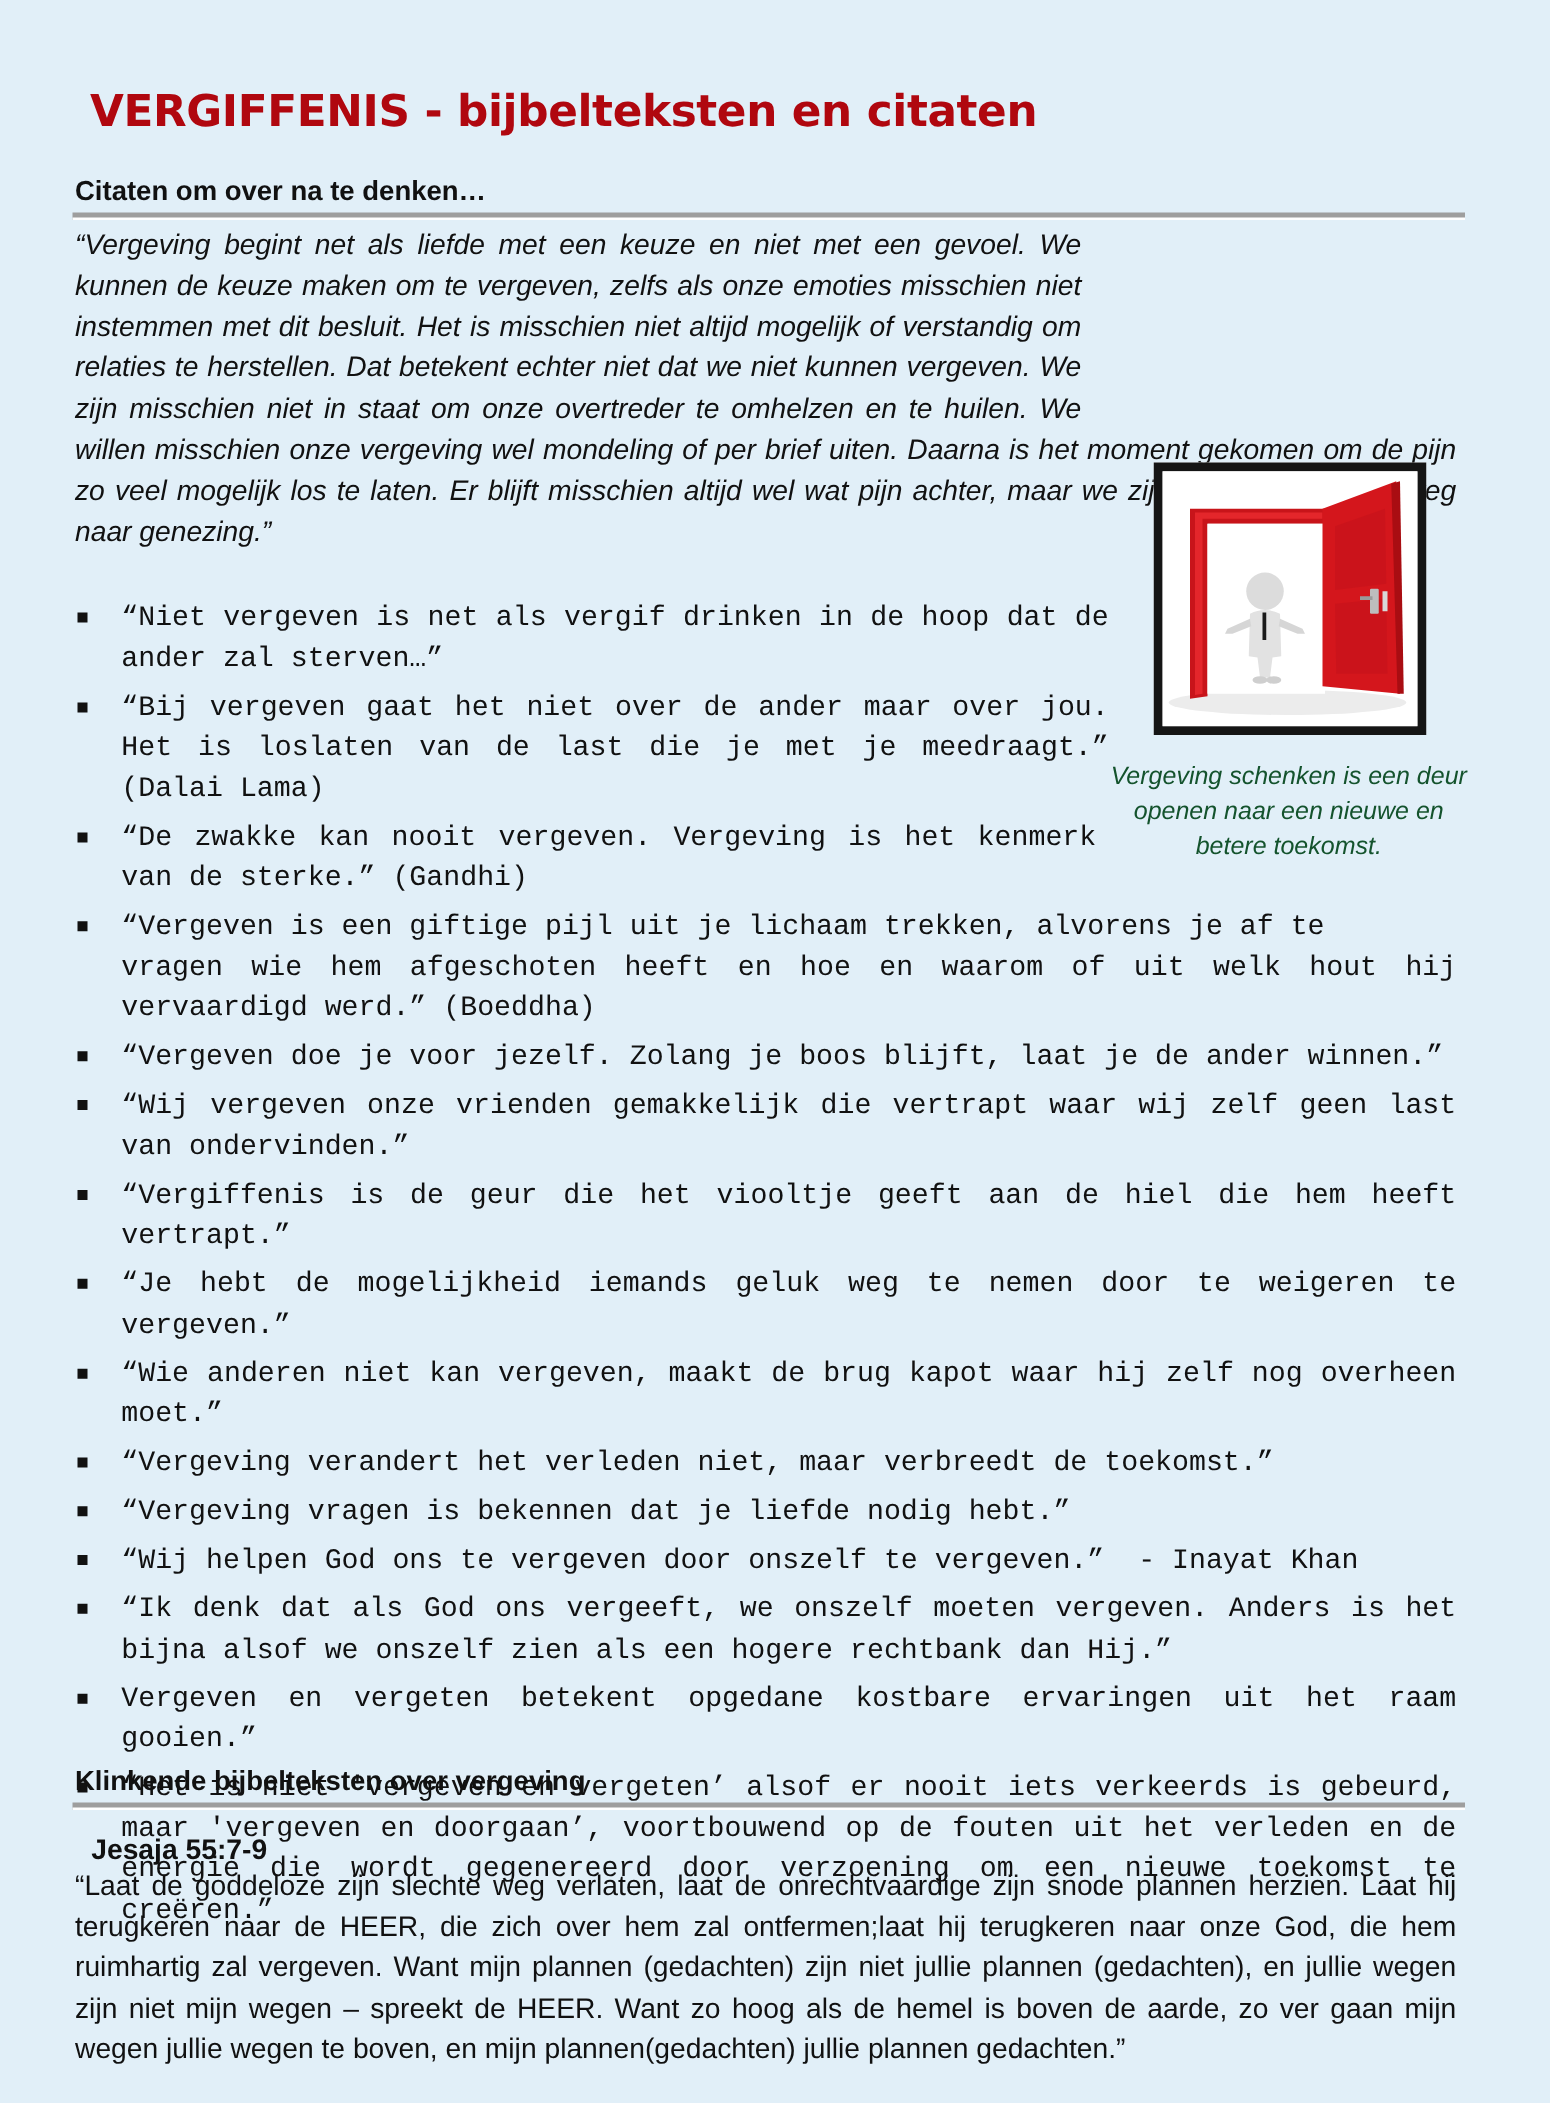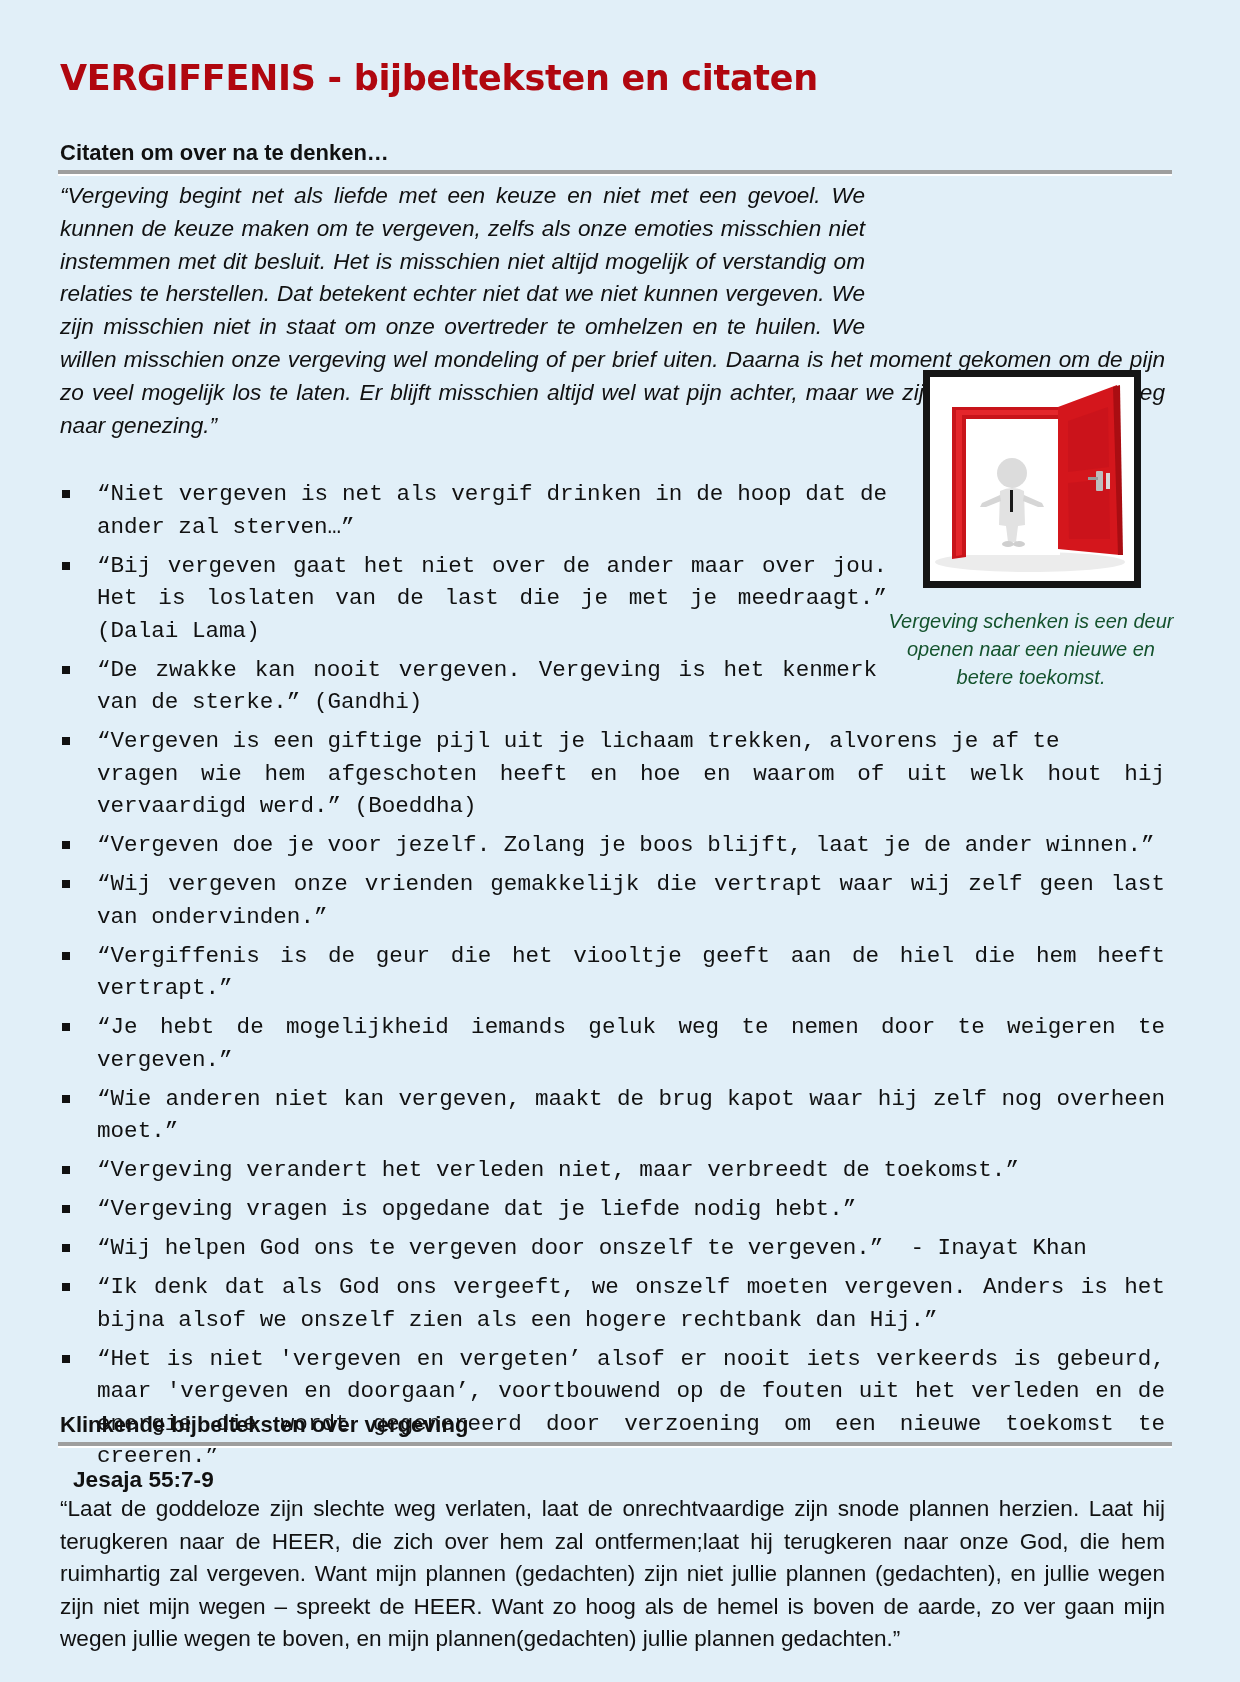--- a/index.html
+++ b/index.html
@@ -14,21 +14,21 @@
   }
   .page-title {
     position: absolute;
     left: 60px;
     top: 58px;
     font-family: "DejaVu Sans", sans-serif;
     font-weight: bold;
     font-size: 35px;
     color: #b0070f;
     letter-spacing: -0.3px;
-    margin: 0;
+    margin: 12px;
     white-space: nowrap;
   }
   .section-head {
     position: absolute;
     left: 60px;
     width: 1112px;
     font-weight: bold;
     font-size: 22px;
     color: #111;
   }
@@ -203,29 +203,33 @@
   <li>
     <span class="bullet"></span>
     <span>“Wie anderen niet kan vergeven, maakt de brug kapot waar hij zelf nog overheen moet.”</span>
   </li>
   <li>
     <span class="bullet"></span>
     <span>“Vergeving verandert het verleden niet, maar verbreedt de toekomst.”</span>
   </li>
   <li>
     <span class="bullet"></span>
-    <span>“Vergeving vragen is opgedane dat je liefde nodig hebt.”</span>
+    <span>“Vergeving vragen is bekennen dat je liefde nodig hebt.”</span>
   </li>
   <li>
     <span class="bullet"></span>
     <span style="white-space:pre-wrap;">“Wij helpen God ons te vergeven door onszelf te vergeven.”  - Inayat Khan</span>
   </li>
   <li>
     <span class="bullet"></span>
     <span>“Ik denk dat als God ons vergeeft, we onszelf moeten vergeven. Anders is het bijna alsof we onszelf zien als een hogere rechtbank dan Hij.”</span>
+  </li>
+  <li>
+    <span class="bullet"></span>
+    <span>Vergeven en vergeten betekent opgedane kostbare ervaringen uit het raam gooien.”</span>
   </li>
   <li>
     <span class="bullet"></span>
     <span>“Het is niet 'vergeven en vergeten’ alsof er nooit iets verkeerds is gebeurd, maar 'vergeven en doorgaan’, voortbouwend op de fouten uit het verleden en de energie die wordt gegenereerd door verzoening om een nieuwe toekomst te creëren.”</span>
   </li>
 </ul>
 
 <div class="section-head" style="top:1412px;">
   <div>Klinkende bijbelteksten over vergeving</div>
   <div class="rule"></div>

